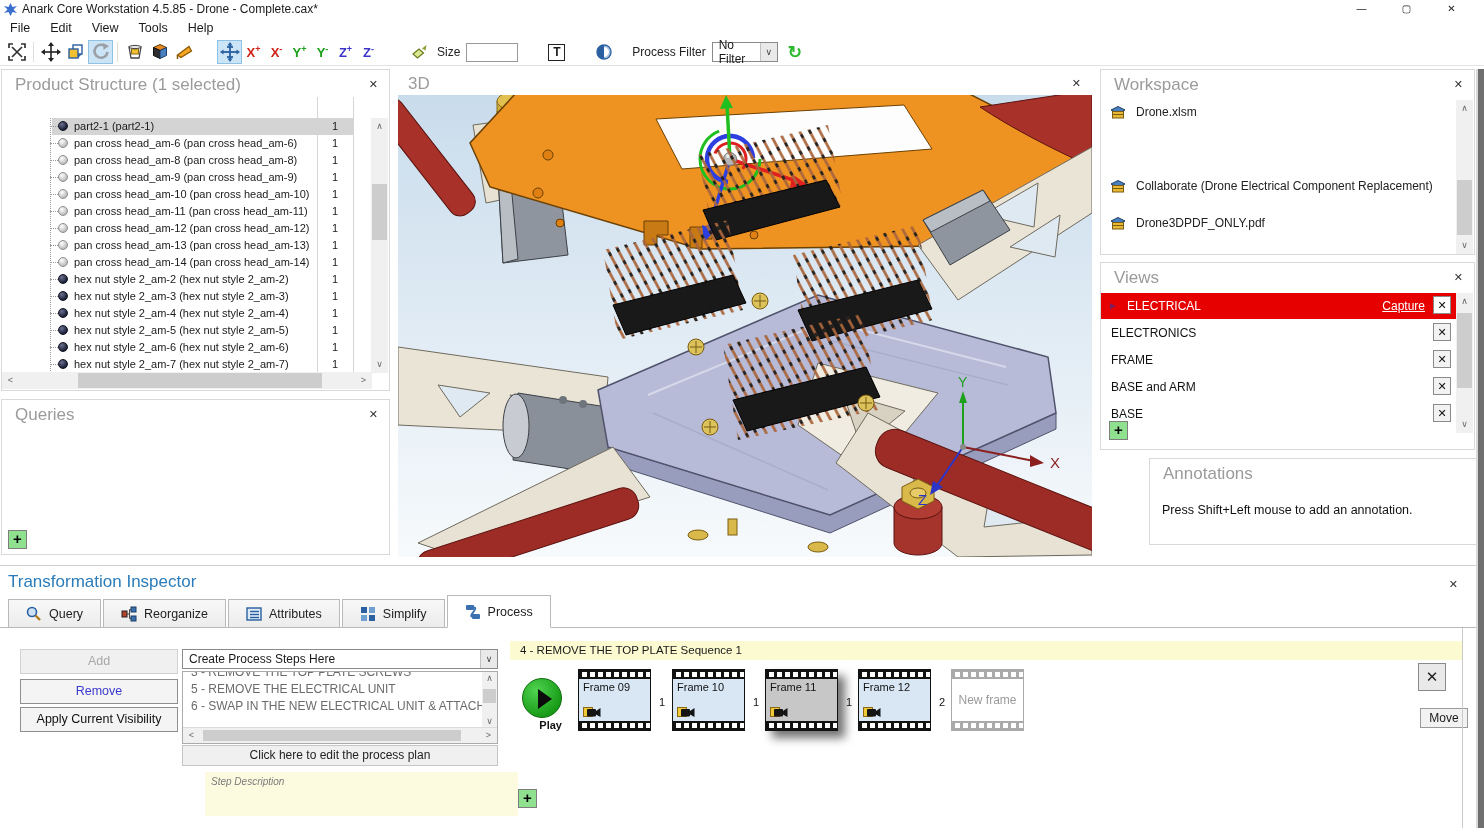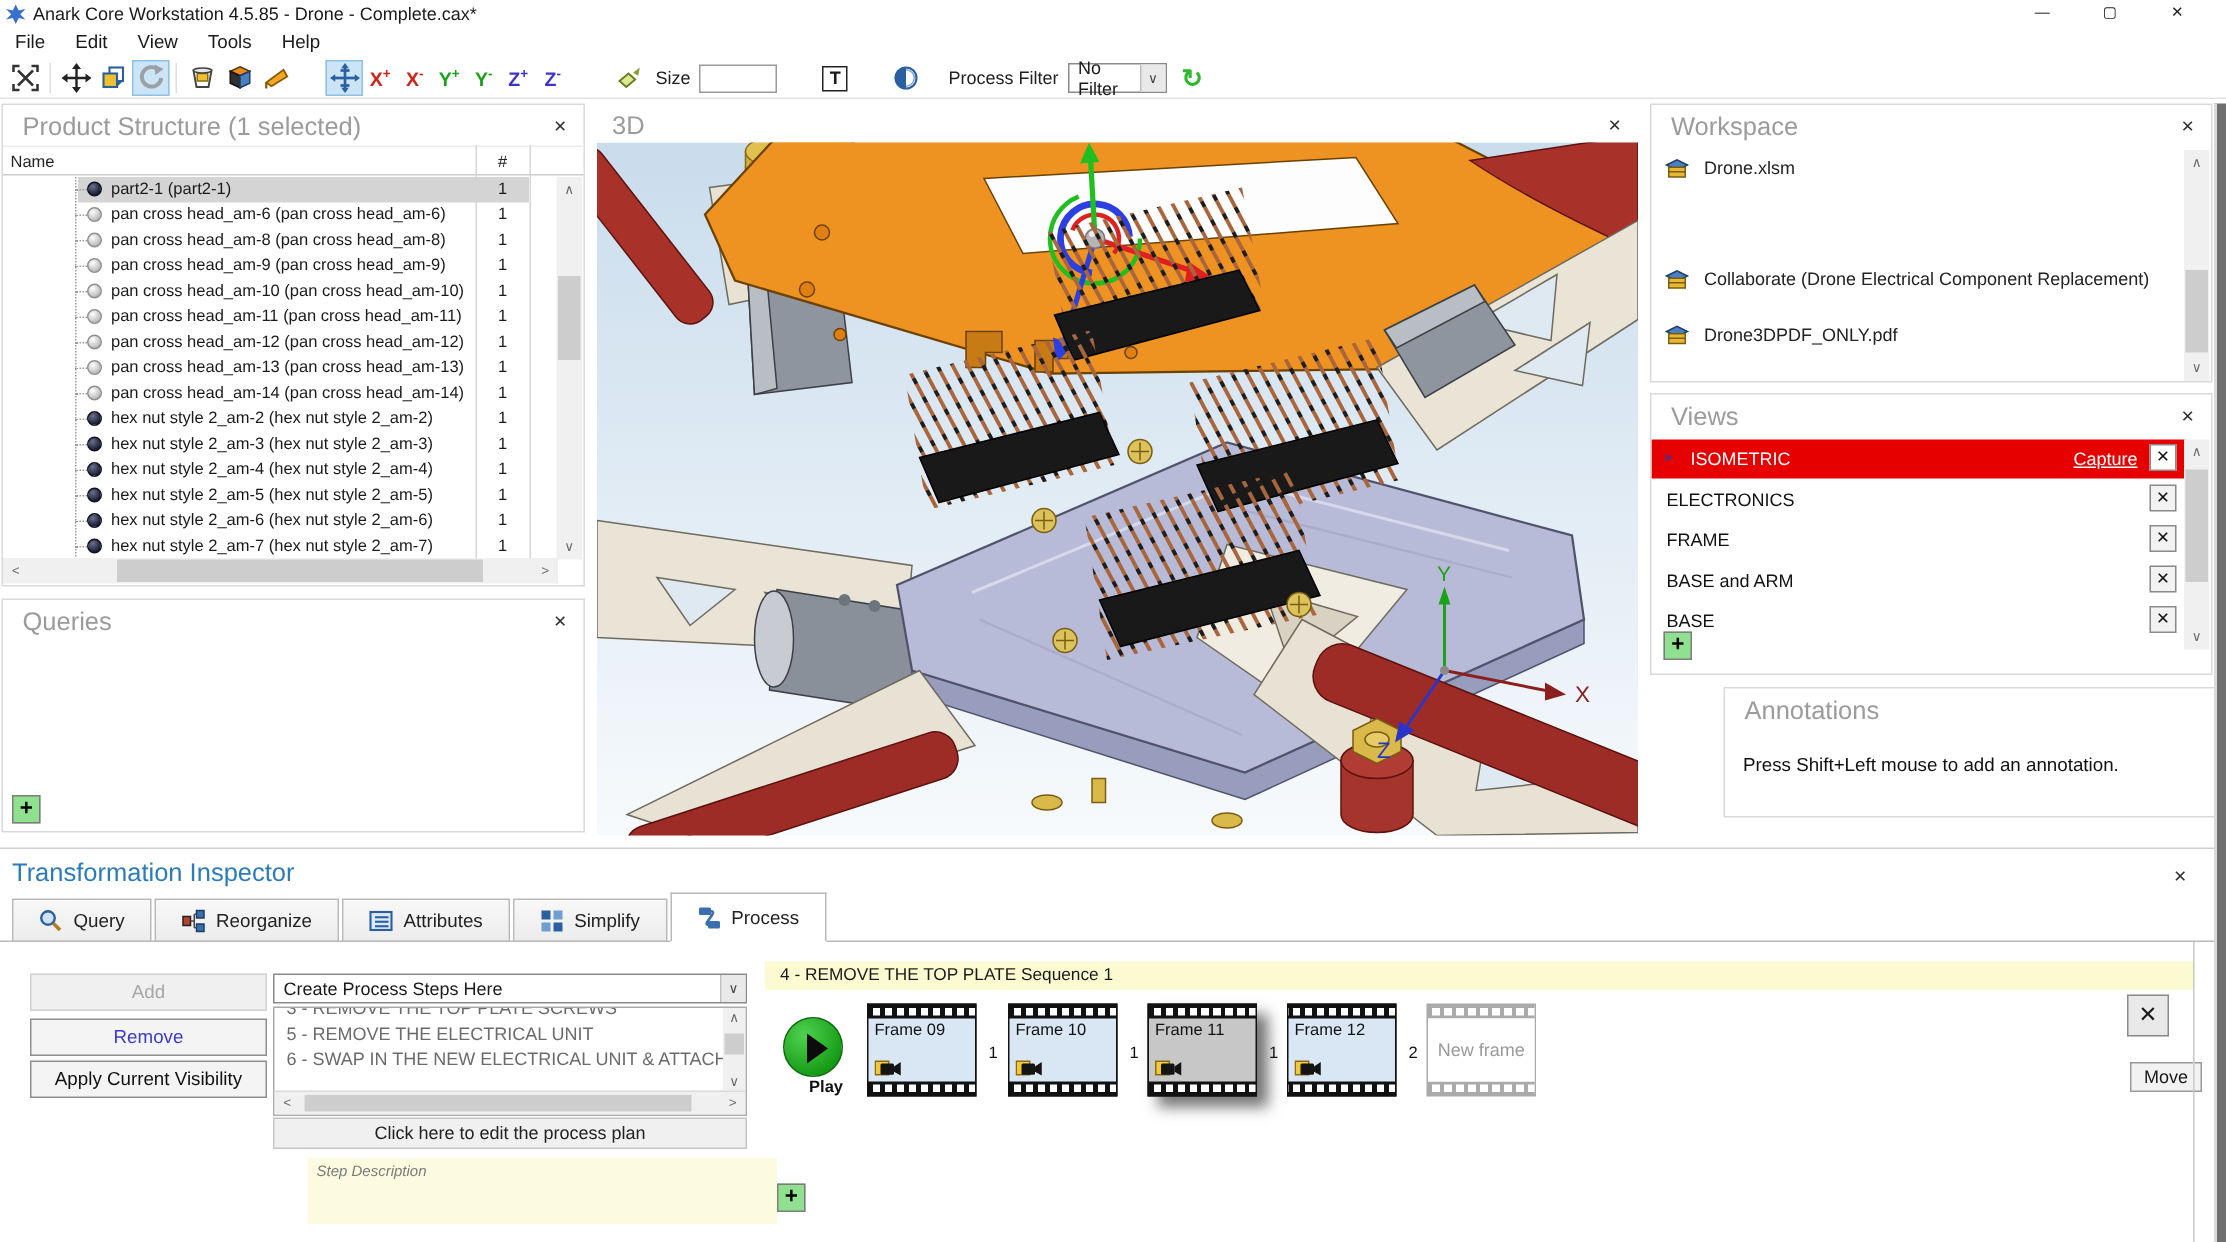--- a/index.html
+++ b/index.html
@@ -255,24 +255,20 @@
   <div class="combo" style="width:66px;">
     <span class="val">No Filter</span>
     <span class="arr">∨</span>
   </div>
   <span class="refresh">↻</span>
 </div>
 
 <div id="ps" class="panel">
   <div class="ptitle">Product Structure (1 selected)</div>
   <span class="pclose">✕</span>
-  <div class="ps-head">
-    <span class="nm">Name</span>
-    <span class="ct">#</span>
-  </div>
   <div class="colline" style="left:315px;"></div>
   <div class="colline" style="left:351px;"></div>
   <div class="tree">
     <div class="vdots"></div>
     <div class="trow sel">
         <span class="pico dark"></span>
         <span class="tlabel">part2-1 (part2-1)</span>
         <span class="tcount">1</span>
       </div>
     <div class="trow">
@@ -535,21 +531,21 @@
     <div class="sthumb" style="left:1px;right:1px;top:80px;height:55px;"></div>
     <span class="sarrow" style="bottom:0;">∨</span>
   </div>
 </div>
 
 <div id="views" class="panel">
   <div class="ptitle">Views</div>
   <span class="pclose">✕</span>
   <div class="vrow sel" style="top:30px;">
     <span class="playmk">►</span>
-    <span class="vlab">ISOMETRIC</span>
+    <span class="vlab">ELECTRICAL</span>
     <span class="capture">Capture</span>
     <span class="vx">✕</span>
   </div>
   <div class="vrow" style="top:57px;">
     <span class="vlab">ELECTRONICS</span>
     <span class="vx">✕</span>
   </div>
   <div class="vrow" style="top:84px;">
     <span class="vlab">FRAME</span>
     <span class="vx">✕</span>

